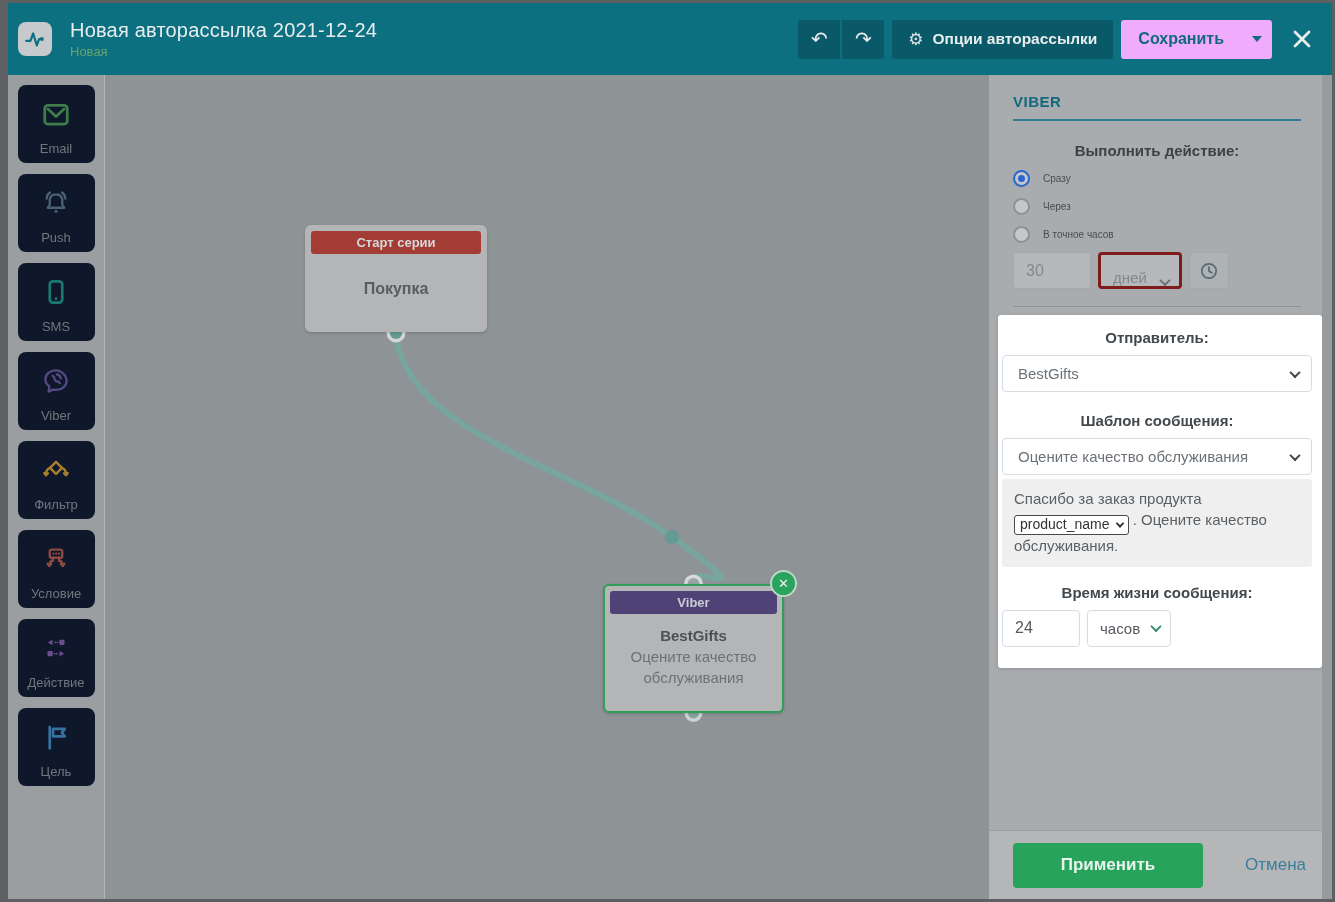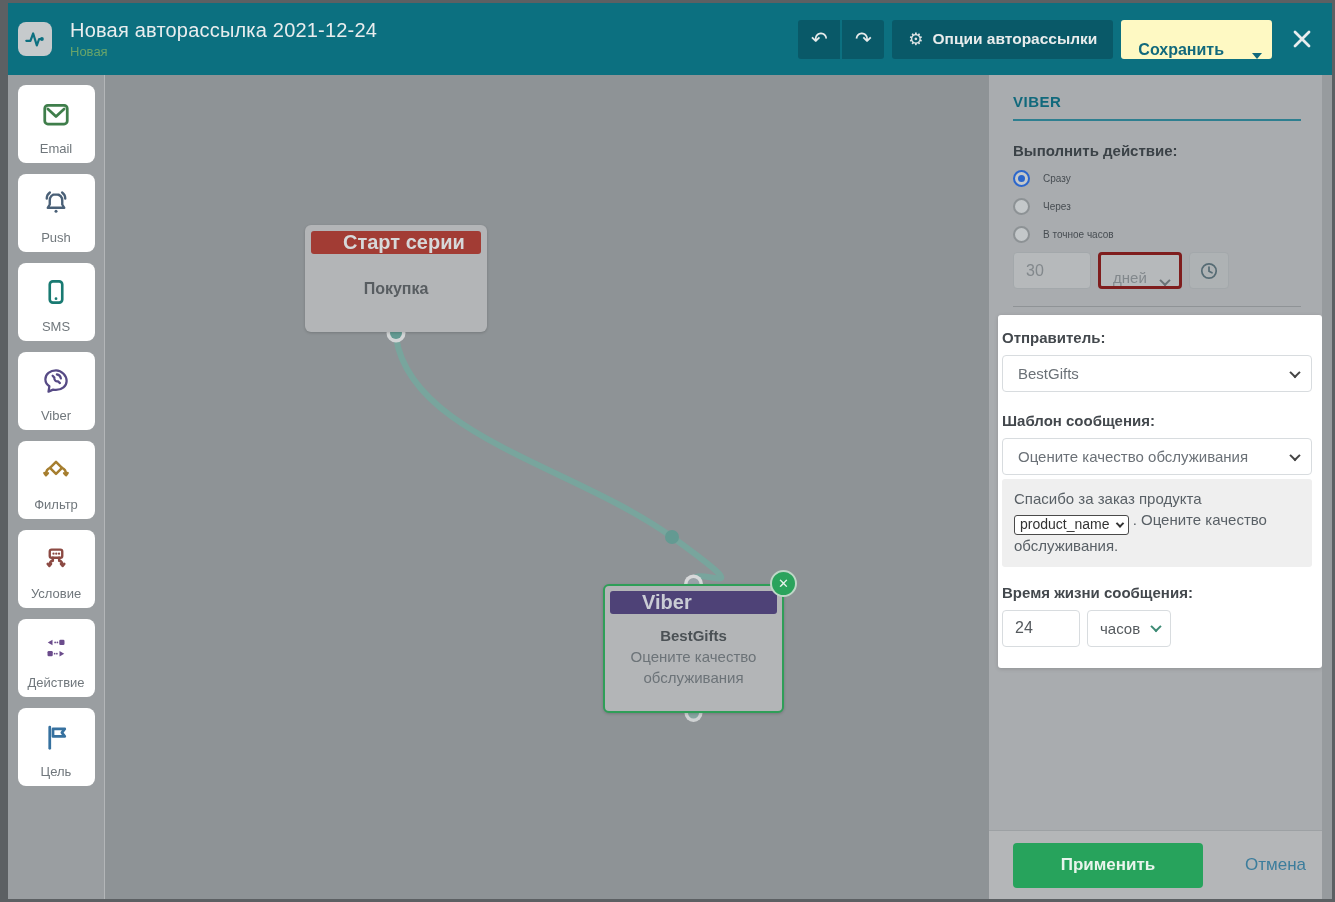--- a/index.html
+++ b/index.html
@@ -14,59 +14,59 @@
   .title{font-size:20px;color:#e9edee;letter-spacing:.2px;}
   .subtitle{font-size:13px;color:#68a46a;margin-top:5px;}
   .hdr-right{margin-left:auto;display:flex;align-items:center;}
   .tealbtn{height:39px;background:#095968;border-radius:3px;display:flex;align-items:center;justify-content:center;
     color:#e8ecec;cursor:pointer;}
   .undo,.redo{width:42px;font-size:20px;}
   .undo{border-radius:3px 0 0 3px;margin-right:2px;}
   .redo{border-radius:0 3px 3px 0;}
   .optbtn{margin-left:8px;padding:0 16px;font-size:15.5px;font-weight:600;gap:9px;}
   .gear{font-size:17px;color:#dfe4e5;line-height:1;}
-  .savebtn{margin-left:8px;height:39px;background:#fef9c3;border-radius:3px;display:flex;align-items:flex-end;cursor:pointer;}
+  .savebtn{margin-left:8px;height:39px;background:#f0abfc;border-radius:3px;display:flex;align-items:center;cursor:pointer;}
   .save-main{padding:0 17px;display:flex;align-items:center;font-size:16px;font-weight:700;color:#11697c;}
   .save-split{width:1px;background:#a7abad;margin:6px 0;}
   .save-caret{width:30px;display:flex;align-items:center;justify-content:center;}
   .caret{width:0;height:0;border-left:5px solid transparent;border-right:5px solid transparent;border-top:6px solid #11697c;}
   .closex{margin-left:18px;margin-right:4px;cursor:pointer;display:flex;}
 
   
   .bodyrow{flex:1;display:flex;min-height:0;}
 
   
   .sidebar{width:97px;background:#9a9ea1;padding-top:10px;border-right:1px solid rgba(255,255,255,.25);flex:0 0 auto;}
-  .side-card{width:77px;height:78px;border-radius:8px;background:#ffffff;margin:0 auto 11px auto;
+  .side-card{width:77px;height:78px;border-radius:8px;background:#0f172a;margin:0 auto 11px auto;
     display:flex;flex-direction:column;align-items:center;justify-content:flex-end;padding-bottom:8px;cursor:pointer;}
   .side-card .sicon{flex:1;display:flex;align-items:center;justify-content:center;}
   .side-card .slabel{font-size:13px;color:#70777c;line-height:1;}
 
   
   .canvas{flex:1;position:relative;background:#8e9396;overflow:hidden;}
   .wire{position:absolute;left:0;top:0;width:100%;height:100%;}
   .node{position:absolute;background:#b3b5b7;border-radius:6px;box-shadow:0 1px 3px rgba(0,0,0,.18);}
-  .node-head{height:23px;margin:6px 6px 0 6px;border-radius:3px;color:#d6d8d9;font-size:20px;font-weight:700;
-    line-height:23px;padding-left:32px;}
+  .node-head{height:23px;margin:6px 6px 0 6px;border-radius:3px;color:#d6d8d9;font-size:13px;font-weight:700;
+    text-align:center;line-height:23px;}
   .start-node{left:200px;top:150px;width:182px;height:107px;}
   .start-body{margin-top:26px;text-align:center;font-size:16px;font-weight:700;color:#585d61;}
   .viber-node{left:498px;top:509px;width:181px;height:129px;border:2px solid #2f9e58;}
   .viber-node .node-head{color:#caccd5;margin:5px 5px 0 5px;}
   .viber-title{margin-top:13px;text-align:center;font-size:15px;font-weight:700;color:#4b5155;}
   .viber-sub{margin-top:2px;text-align:center;font-size:15px;color:#6c7378;line-height:21px;}
   .node-x{position:absolute;top:-16px;right:-15px;width:27px;height:27px;border-radius:50%;background:#2aa35c;
     border:2px solid #bed7c7;color:#eaf4ee;display:flex;align-items:center;justify-content:center;
     font-size:13px;font-weight:700;cursor:pointer;line-height:1;}
 
   
   .panel{width:333px;background:#a9acaf;position:relative;flex:0 0 auto;display:flex;flex-direction:column;}
   .panel-scroll{flex:1;padding:0 21px 0 24px;overflow:hidden;}
   .p-heading{margin-top:18px;font-size:15px;font-weight:700;letter-spacing:.5px;color:#11697c;
     padding-bottom:9px;border-bottom:2px solid #2e7f90;}
-  .p-label{font-size:15px;font-weight:600;color:#3b4247;}
+  .p-label{font-size:15px;font-weight:600;color:#3b4247;text-align:center;}
   .lbl-exec{margin-top:21px;}
   .radio-row{display:flex;align-items:center;margin-top:11px;height:17px;cursor:pointer;}
   .radio{width:17px;height:17px;border-radius:50%;background:#c4c8ca;border:2px solid #8d9295;position:relative;flex:0 0 auto;}
   .radio.sel{border-color:#2b66cc;}
   .radio.sel::after{content:"";position:absolute;left:3px;top:3px;width:7px;height:7px;border-radius:50%;background:#2b66cc;}
   .radio-lbl{margin-left:13px;font-size:10px;color:#474d52;}
   .delay-row{display:flex;margin-top:9px;gap:7px;}
   .g-input{width:78px;height:37px;background:#b6b9bb;border:1px solid #a3a8ab;border-radius:4px;
     font-size:16px;color:#82888c;padding:0 12px;font-family:inherit;}
   .g-select{width:84px;height:37px;background:#b6b9bb;border:3px solid #7f1d1d;border-radius:4px;

